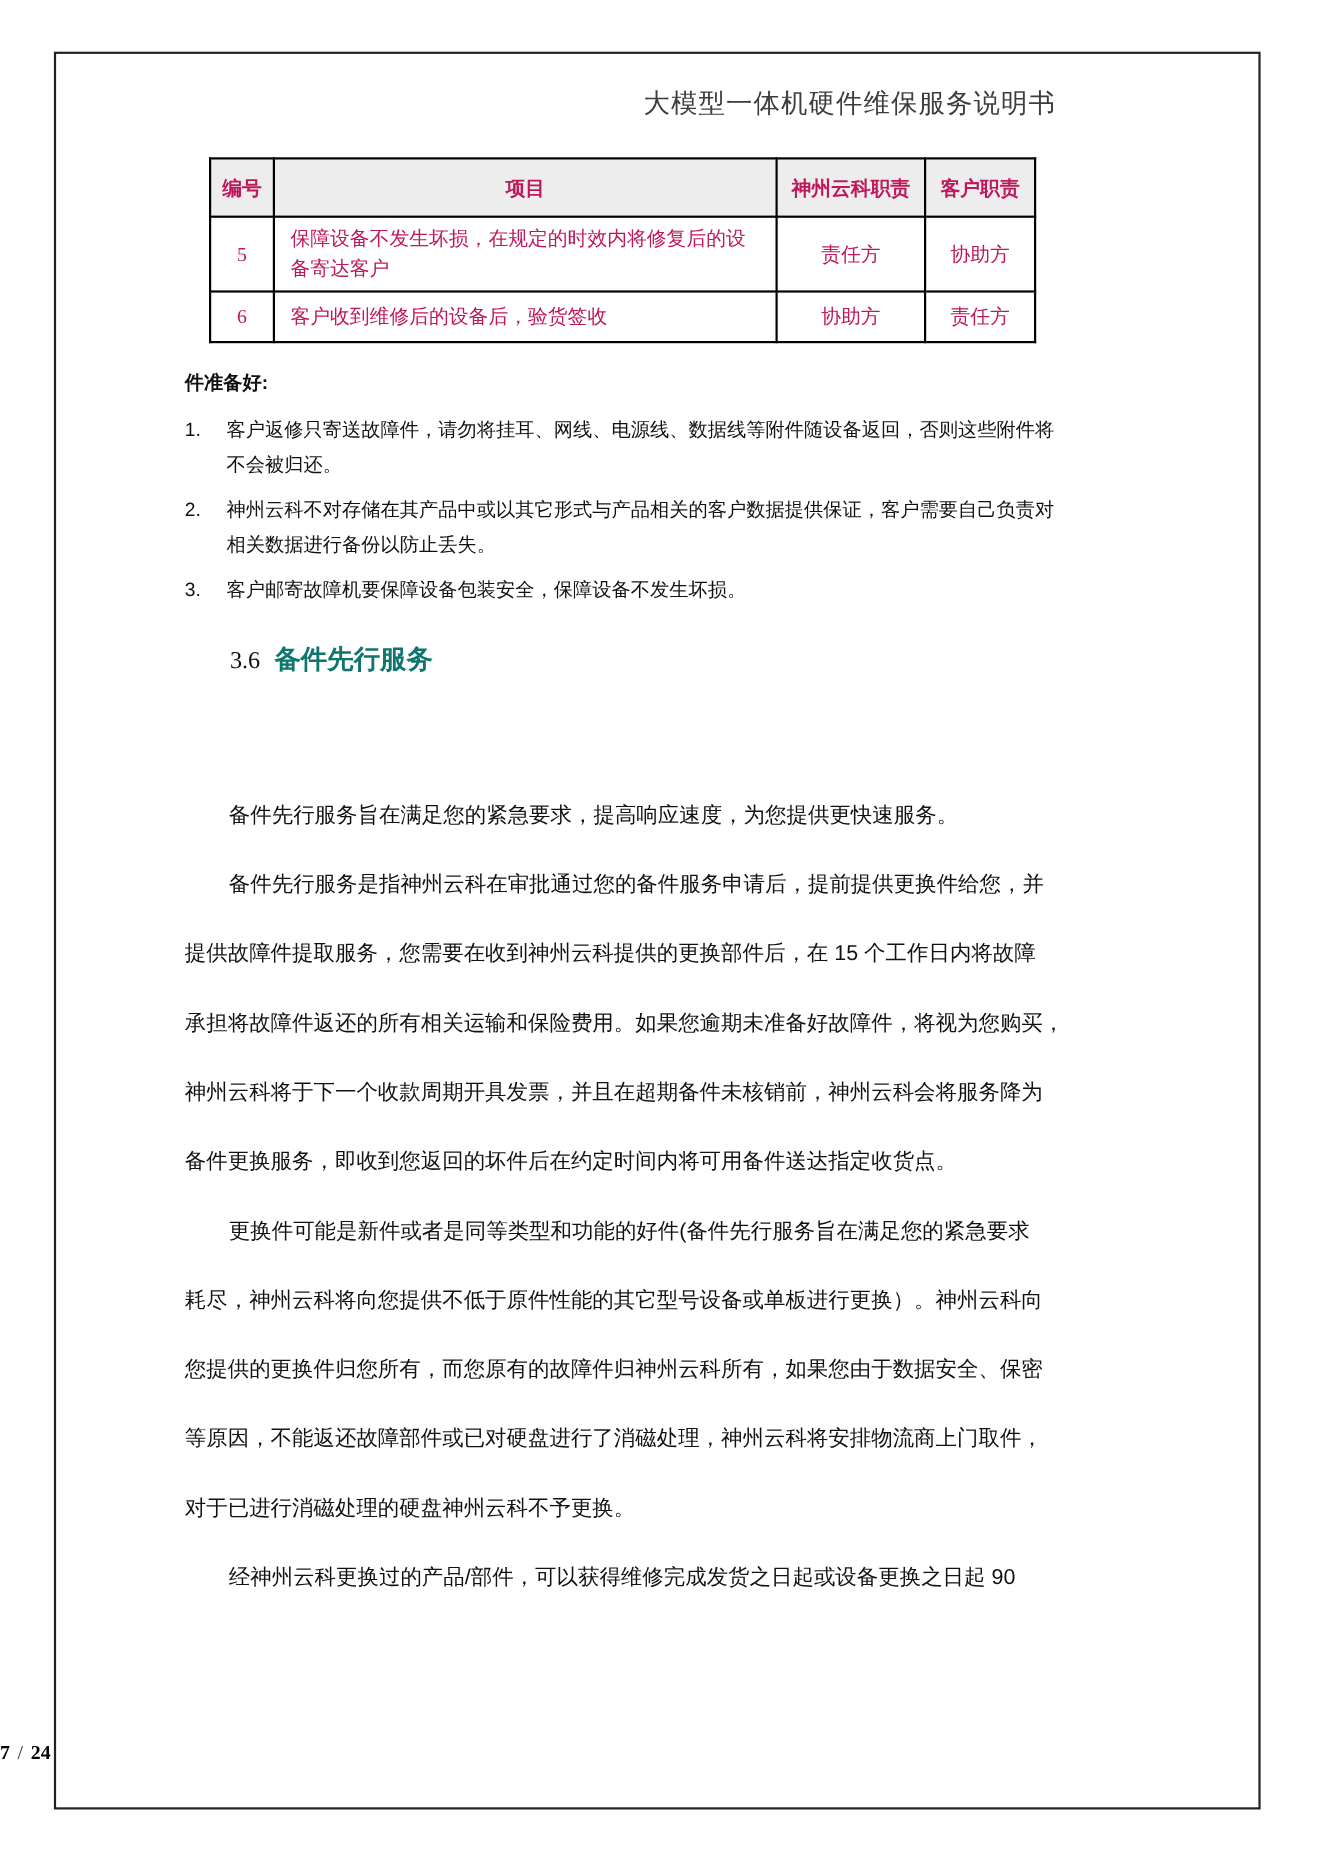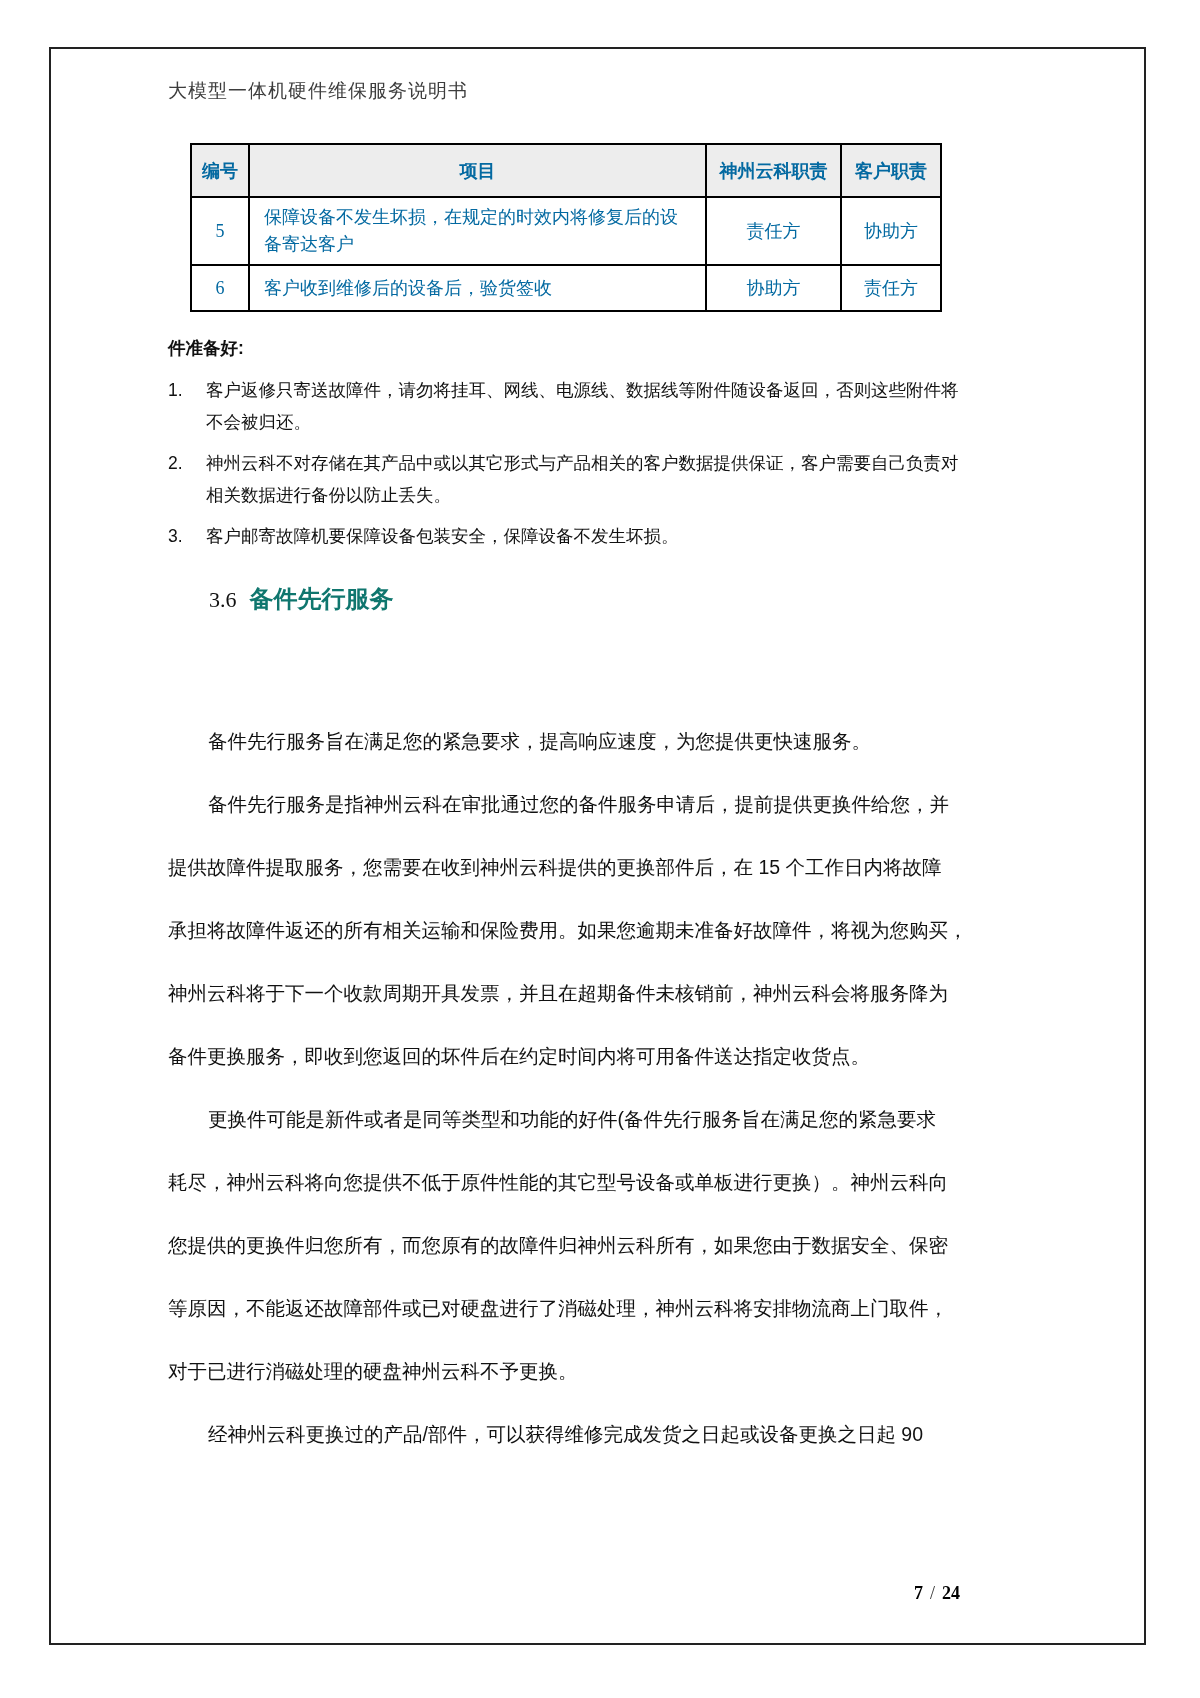--- a/index.html
+++ b/index.html
@@ -23,34 +23,35 @@
     height: 1598px;
     border: 2px solid #222222;
     box-sizing: border-box;
     pointer-events: none;
   }
   .doc-header {
     position: absolute;
     top: 78px;
     left: 168px;
     width: 792px;
-    font-family: "Liberation Serif", "DejaVu Serif", serif;
-    font-size: 19px;
+    text-align: right;
+    font-family: "Liberation Serif", "DejaVu Serif", serif;
+    font-size: 24px;
     letter-spacing: 1px;
     color: #3d3d3d;
   }
   table.resp-table {
     position: absolute;
     top: 143px;
     left: 190px;
     width: 750px;
     border-collapse: collapse;
     table-layout: fixed;
     font-family: "Liberation Serif", "DejaVu Serif", serif;
-    color: #0369a1;
+    color: #be185d;
   }
   .resp-table th {
     background: #ededed;
     font-weight: bold;
     font-size: 18px;
     height: 51px;
     border: 2px solid #000;
     text-align: center;
     padding: 0 2px;
   }
@@ -125,21 +126,21 @@
     line-height: 63px;
     white-space: nowrap;
   }
   .pline.indent { text-indent: 40px; }
 
   .doc-footer {
     position: absolute;
     top: 1583px;
     left: 0;
     width: 960px;
-    text-align: right;
+    text-align: left;
     font-family: "Liberation Serif", "DejaVu Serif", serif;
     font-size: 18px;
     color: #000;
   }
   .doc-footer .num { font-weight: bold; }
   .doc-footer .sep { font-weight: normal; padding: 0 7px; color: #333; }
 </style>
 </head>
 <body>
 

